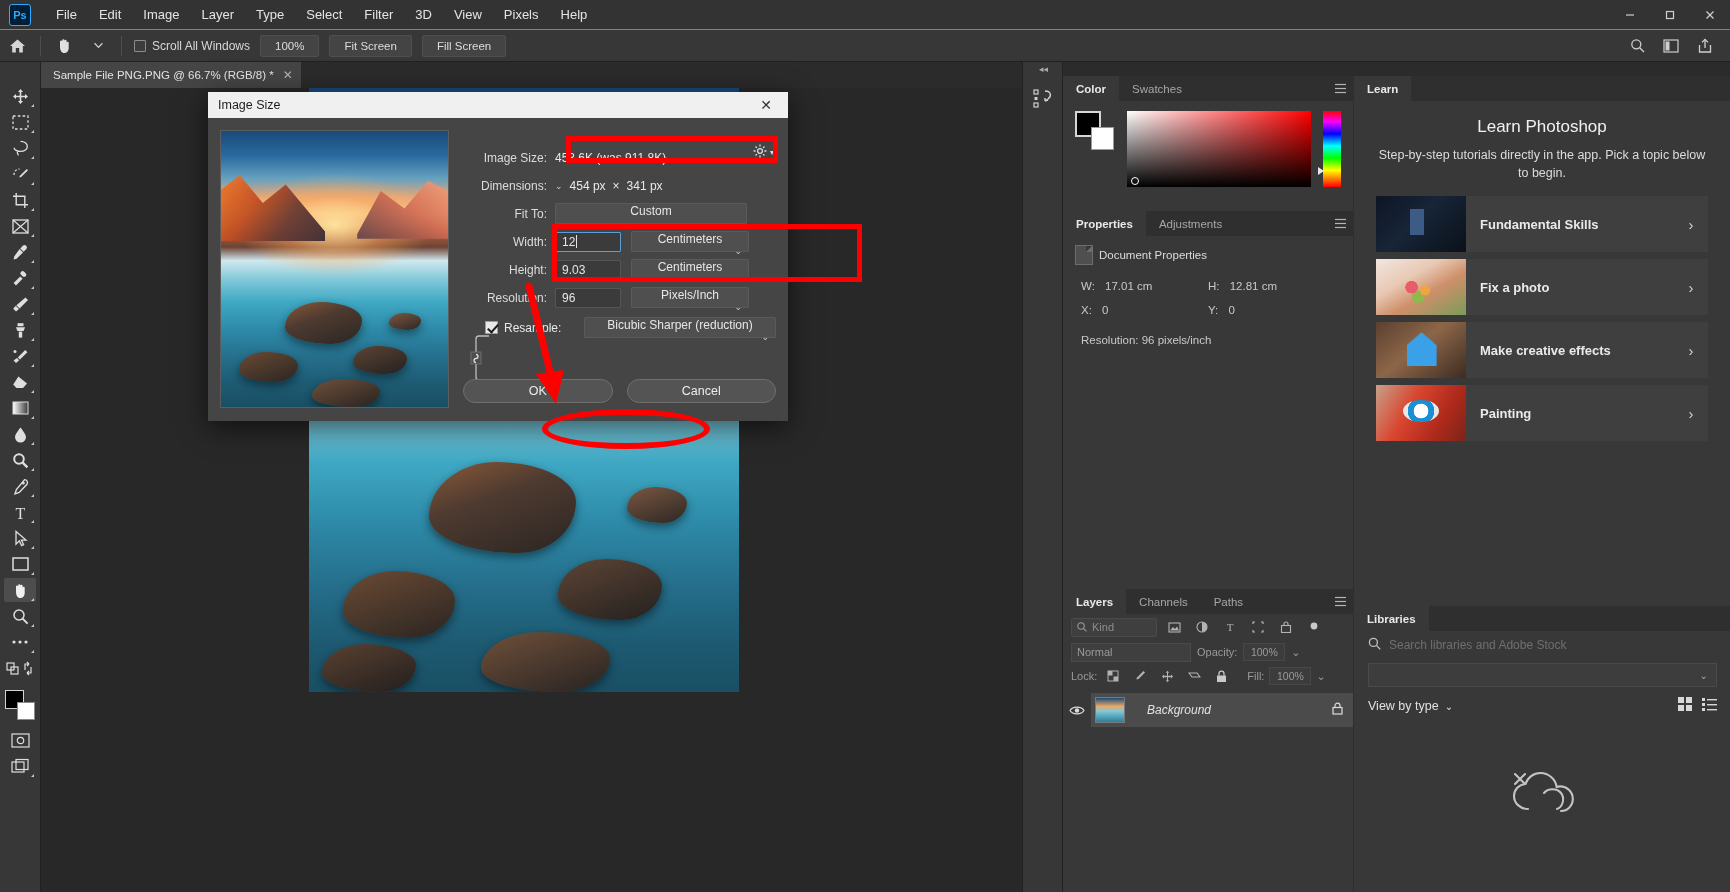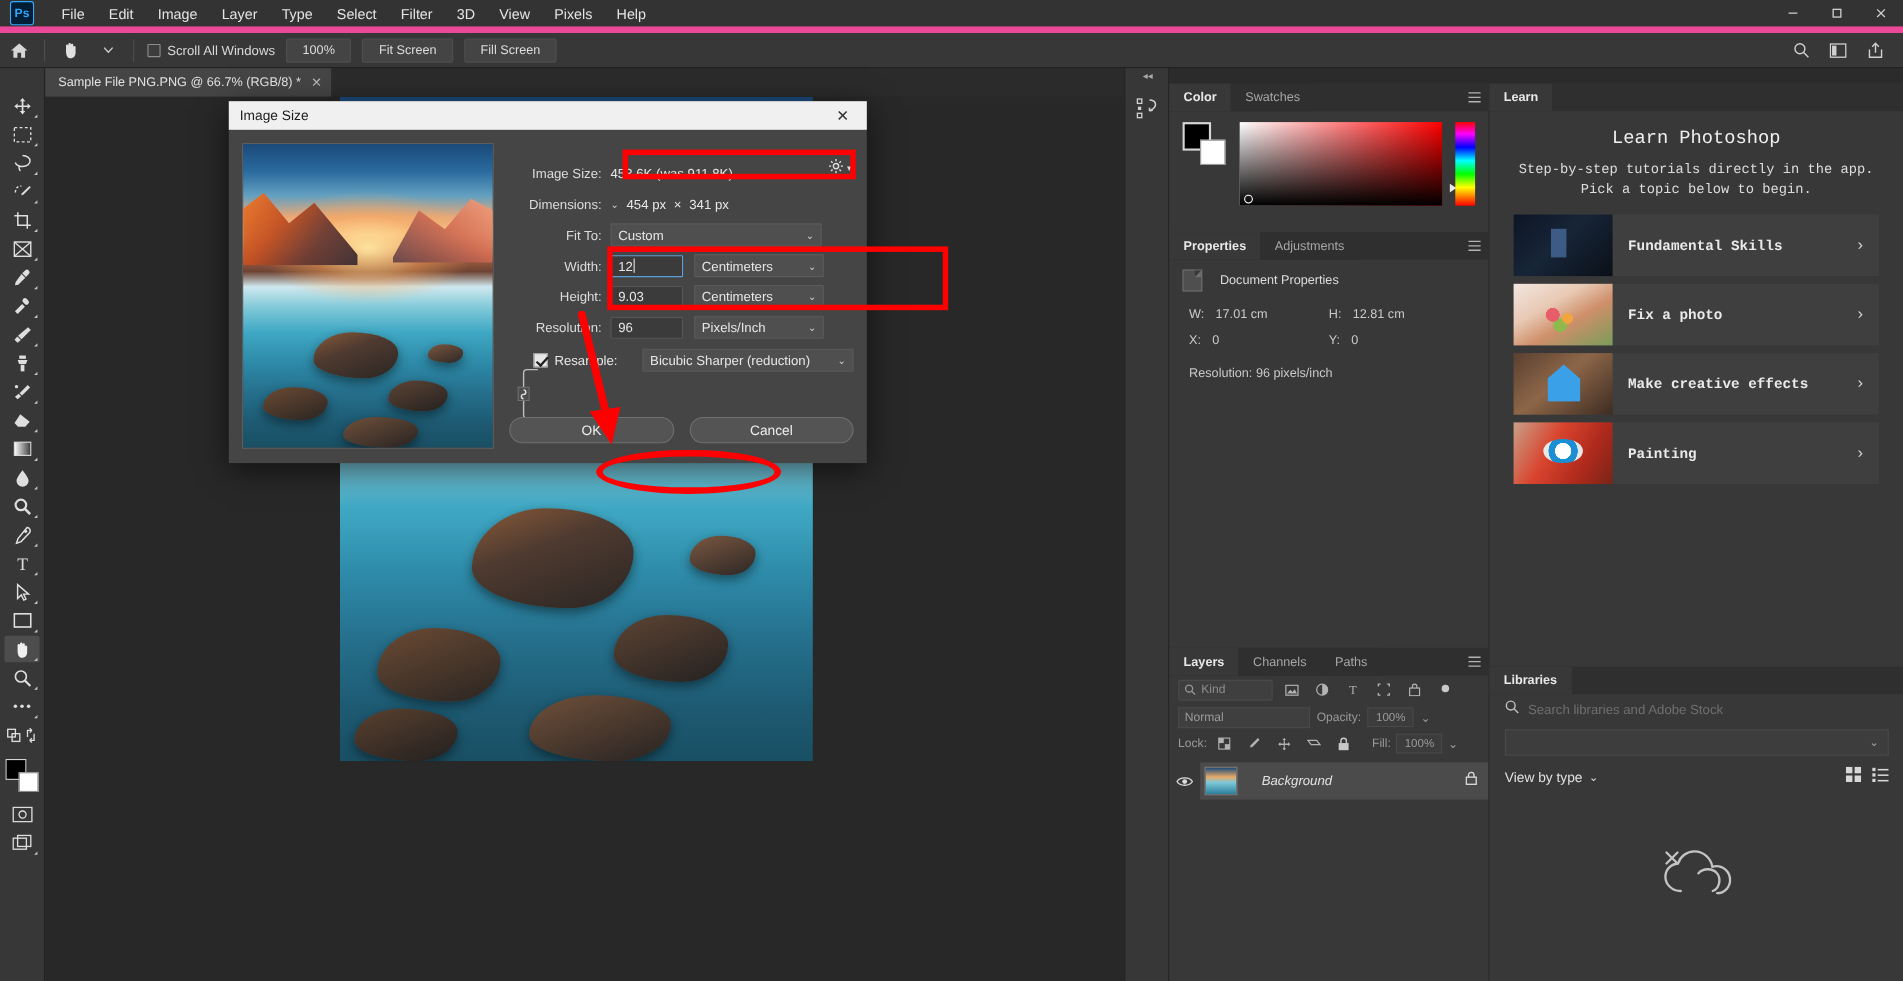--- a/index.html
+++ b/index.html
@@ -9,21 +9,21 @@
     font-family: "Liberation Sans", sans-serif;
     overflow: hidden;
     -webkit-font-smoothing: antialiased;
   }
   #app { position: relative; width: 1730px; height: 892px; background: #2b2b2b; }
 
   
   .menubar {
     position: absolute; top: 0; left: 0; width: 1730px; height: 30px;
     background: #333333; display: flex; align-items: center;
-    border-bottom: 6px solid #ec4899;
+    border-bottom: 1px solid #ec4899;
   }
   .ps-logo {
     width: 22px; height: 22px; margin-left: 9px; margin-right: 14px;
     background: #001e36; border: 1.5px solid #31a8ff; border-radius: 3px;
     color: #31a8ff; font-size: 11px; font-weight: bold;
     display: flex; align-items: center; justify-content: center;
   }
   .menu-item {
     color: #e4e4e4; font-size: 13px; padding: 4px 11px; cursor: default;
     white-space: nowrap;
@@ -173,21 +173,21 @@
   }
   .huebar {
     width: 18px; height: 76px;
     background: linear-gradient(to bottom, #ff0000, #ff00ff 14%, #0000ff 30%, #00ffff 46%, #00ff00 62%, #ffff00 78%, #ff0000 100%);
     position: relative;
   }
   .huemark { position: absolute; left: -5px; bottom: 12px; width: 0; height: 0;
     border-top: 4px solid transparent; border-bottom: 4px solid transparent; border-left: 6px solid #e8e8e8; }
 
   
-  .prop-head { display: flex; align-items: center; gap: 16px; padding: 9px 12px; text-align: right; }
+  .prop-head { display: flex; align-items: center; gap: 6px; padding: 9px 12px; text-align: right; }
   .doc-ico {
     width: 18px; height: 20px; background: #4f4f4f; border: 1px solid #6d6d6d; position: relative;
   }
   .doc-ico::after { content: ""; position: absolute; right: 0; top: 0; border-left: 6px solid #383838; border-bottom: 6px solid #6d6d6d; }
   .prop-title { color: #dcdcdc; font-size: 11.5px; }
   .prop-grid { padding: 6px 18px 0 18px; font-size: 11.5px; color: #c9c9c9; }
   .prop-row { display: flex; margin-bottom: 12px; }
   .prop-cell { width: 50%; }
   .prop-res { padding: 6px 18px; font-size: 11.5px; color: #c9c9c9; }
 
@@ -202,21 +202,21 @@
   .numbox { width: 42px; height: 18px; background: #3c3c3c; border: 1px solid #484848; color: #9a9a9a; font-size: 10.5px; display: flex; align-items: center; justify-content: center; }
   .lockrow { display: flex; align-items: center; height: 24px; padding: 0 8px; gap: 5px; }
   .layer-row { display: flex; align-items: center; height: 34px; margin-top: 5px; }
   .eye-cell { width: 28px; display: flex; align-items: center; justify-content: center; }
   .layer-item { flex: 1; display: flex; align-items: center; height: 34px; background: #4b4b4b; padding-left: 4px; padding-right: 10px; gap: 22px; }
   .layer-thumb { width: 30px; height: 26px; border: 1px solid #7a7a7a;
     background: linear-gradient(to bottom, #1c4c78 0%, #eaa968 35%, #7fc8d8 55%, #2b7f9c 100%); }
   .layer-name { color: #e2e2e2; font-size: 12px; font-style: italic; }
 
   
-  .learn-body { padding: 16px 22px 0 22px; font-family: Liberation Mono, monospace; }
+  .learn-body { padding: 16px 22px 0 22px; }
   .learn-title { color: #f0f0f0; font-size: 17px; text-align: center; margin-bottom: 9px; }
   .learn-sub { color: #dcdcdc; font-size: 12.5px; text-align: center; line-height: 1.45; margin-bottom: 14px; }
   .learn-item { display: flex; align-items: center; height: 56px; background: #3f3f3f; margin-bottom: 7px; }
   .learn-thumb { width: 90px; height: 56px; flex: none; }
   .lt1 { background: linear-gradient(135deg,#0d1524 0%,#172538 45%,#0a1018 100%); position: relative; }
   .lt1::after { content:""; position:absolute; left:38%; top:22%; width:14px; height:26px; background:#4a6fa0; opacity:.75; }
   .lt2 { background: linear-gradient(150deg,#f2e6e0 0%,#e8c9b4 35%,#cf8f6a 60%,#7a9c5a 100%); position: relative; }
   .lt2::after { content:""; position:absolute; left:26%; top:30%; width:46%; height:50%; border-radius:50%;
     background: radial-gradient(circle at 30% 40%, #e85d6a 0 18%, transparent 19%), radial-gradient(circle at 62% 52%, #f0a63c 0 16%, transparent 17%), radial-gradient(circle at 46% 74%, #8fb84e 0 20%, transparent 21%); }
   .lt3 { background: linear-gradient(140deg,#5a4030 0%,#8d6648 45%,#3d2c22 100%); position: relative; }
@@ -258,20 +258,21 @@
   .f-val { color: #e8e8e8; font-size: 12px; }
   .f-input {
     height: 20px; background: #3b3b3b; border: 1px solid #565656; border-radius: 1px;
     color: #e6e6e6; font-size: 12px; display: flex; align-items: center; padding: 0 6px;
   }
   .f-input.focus { border-color: #5b9fd6; background: #3b3b3b; }
   .f-select {
     height: 21px; background: #4f4f4f; border: 1px solid #5a5a5a; border-radius: 1px;
     color: #e6e6e6; font-size: 12px; display: flex; align-items: center; padding: 0 6px;
     position: relative;
+    flex-direction: column;
   }
   .f-select .cv { margin-left: auto; color: #cfcfcf; font-size: 9px; }
   .gear { position: absolute; right: 2px; top: 14px; color: #dcdcdc; font-size: 12px; }
   .caret-sm { color: #cfcfcf; font-size: 9px; margin-right: 7px; }
   .link-brace { position: absolute; left: 4px; top: 104px; width: 30px; height: 50px; }
   .dlg-btns { position: absolute; left: 0; right: 0; bottom: 6px; display: flex; gap: 14px; }
   .dlg-btn {
     flex: 1; height: 24px; background: #545454; border: 1px solid #6f6f6f; border-radius: 12px;
     color: #ededed; font-size: 12.5px; display: flex; align-items: center; justify-content: center;
   }

